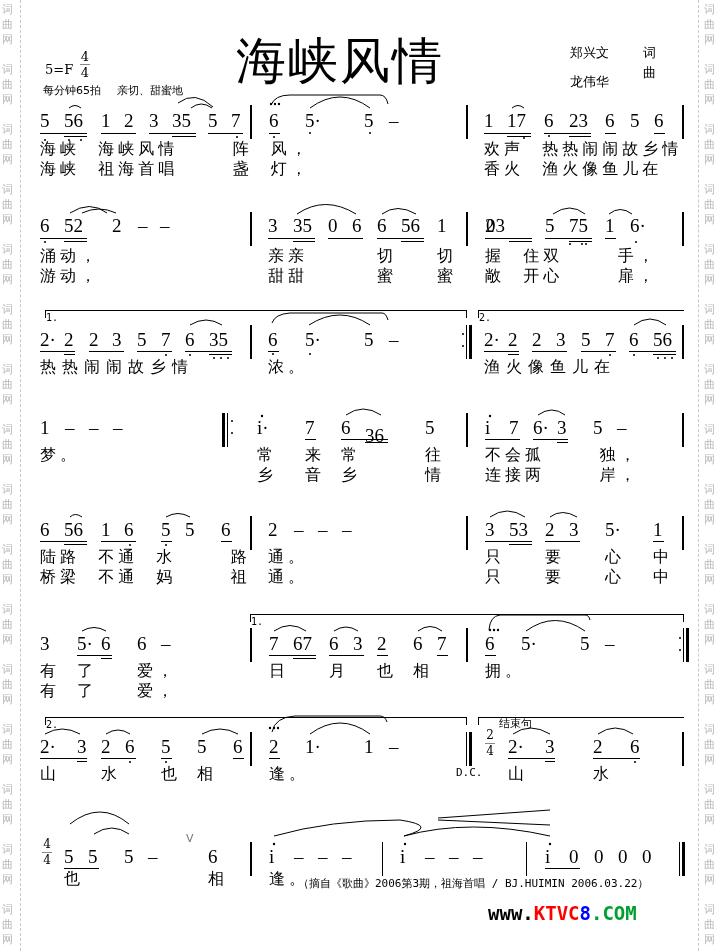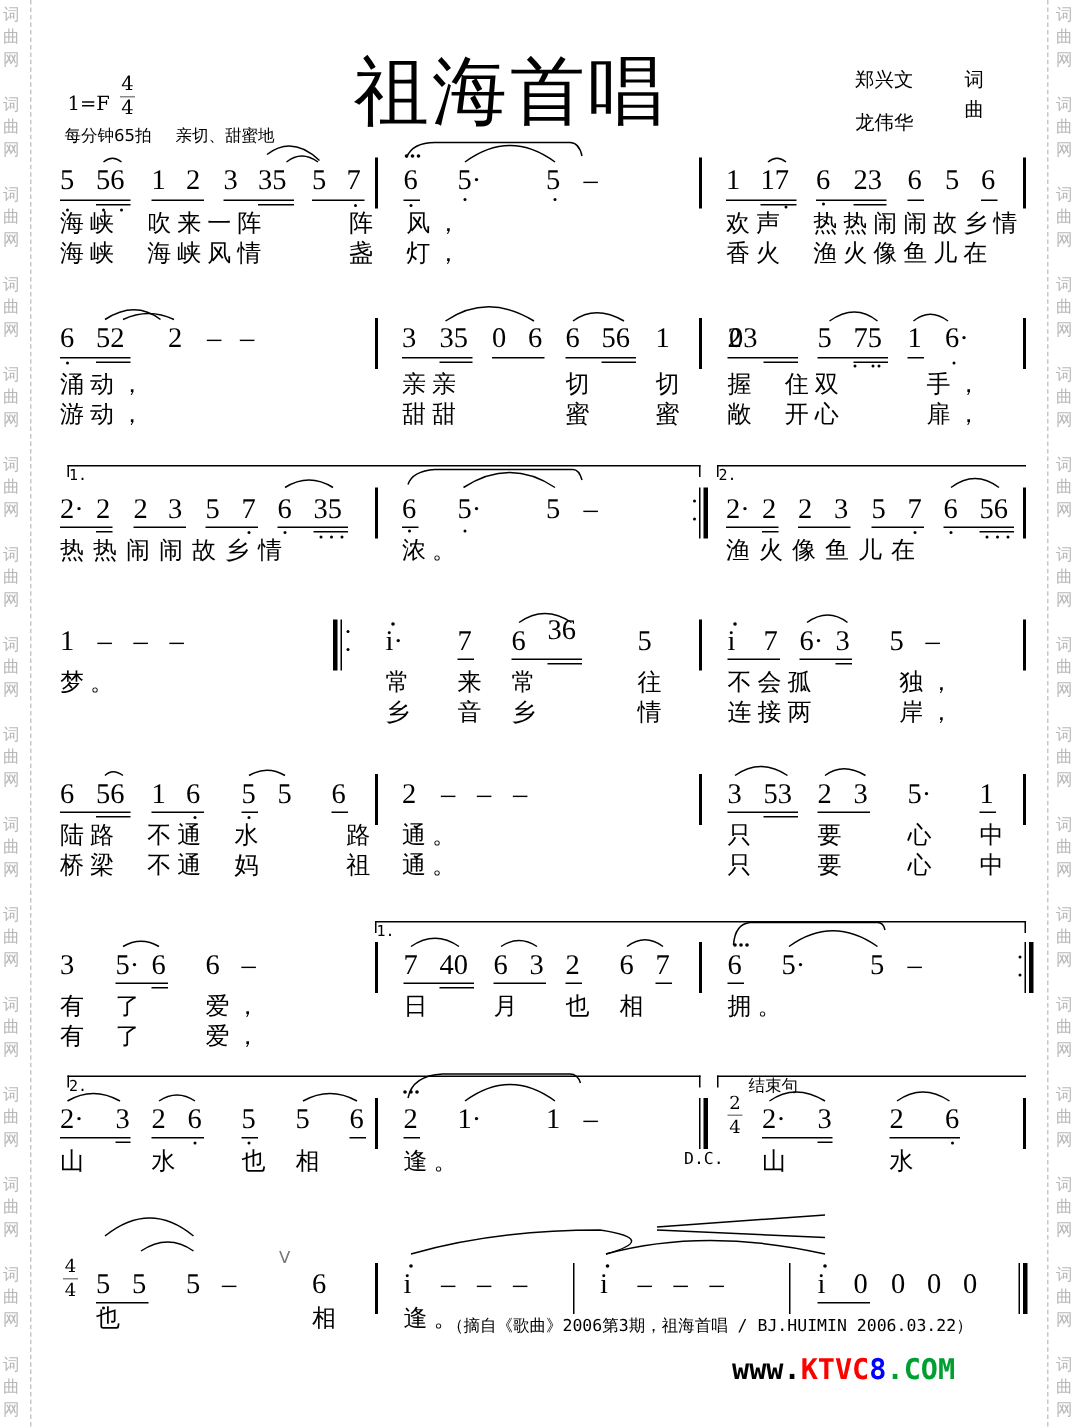--- a/index.html
+++ b/index.html
@@ -127,27 +127,27 @@
     <span class="wm" style="top: 797px;">曲</span>
     <span class="wm" style="top: 812px;">网</span>
     <span class="wm" style="top: 842px;">词</span>
     <span class="wm" style="top: 857px;">曲</span>
     <span class="wm" style="top: 872px;">网</span>
     <span class="wm" style="top: 902px;">词</span>
     <span class="wm" style="top: 917px;">曲</span>
     <span class="wm" style="top: 932px;">网</span>
   </div>
 
-<div class="title">祖海首唱</div>
+<div class="title">海峡风情</div>
 <div class="credit" style="left:570px;top:44px;">郑兴文</div>
 <div class="credit" style="left:643px;top:44px;">词</div>
 <div class="credit" style="left:570px;top:73px;">龙伟华</div>
 <div class="credit" style="left:643px;top:64px;">曲</div>
 
-<div class="key">1=F</div>
+<div class="key">5=F</div>
 <div class="ts" style="left:80px;top:50px;">
   <span>4</span>
   <span class="line"></span>
   <span>4</span>
 </div>
 <div class="tempo"><span>每分钟65拍</span><span style="display:inline-block;width:16px"></span><span>亲切、甜蜜地</span></div>
 
 <div>
   <span class="n" style="left:40px;top:111px">5</span>
   <span class="n" style="left:64px;top:111px">56</span>
@@ -179,22 +179,22 @@
   <div class="ul" style="left:172px;top:136px;width:24px"></div>
   <div class="ul" style="left:208px;top:133px;width:35px"></div>
   <div class="ul" style="left:269px;top:133px;width:11px"></div>
   <div class="ul" style="left:484px;top:133px;width:47px"></div>
   <div class="ul" style="left:507px;top:136px;width:24px"></div>
   <div class="ul" style="left:544px;top:133px;width:47px"></div>
   <div class="ul" style="left:569px;top:136px;width:22px"></div>
   <div class="ul" style="left:605px;top:133px;width:11px"></div>
   <div class="ul" style="left:654px;top:133px;width:11px"></div>
 
-  <div class="ly" style="left:40px;top:140px">海峡  吹来一阵      阵  风，</div>
-  <div class="ly" style="left:40px;top:160px">海峡  海峡风情      盏  灯，</div>
+  <div class="ly" style="left:40px;top:140px">海峡  海峡风情      阵  风，</div>
+  <div class="ly" style="left:40px;top:160px">海峡  祖海首唱      盏  灯，</div>
   <div class="ly" style="left:484px;top:140px">欢声  热热闹闹故乡情</div>
   <div class="ly" style="left:484px;top:160px">香火  渔火像鱼儿在</div>
 </div>
 
 <div>
   <span class="n" style="left:40px;top:216px">6</span>
   <span class="n" style="left:64px;top:216px">52</span>
   <span class="n" style="left:112px;top:216px">2</span>
   <span class="n" style="left:138px;top:216px">–</span>
   <span class="n" style="left:160px;top:216px">–</span>
@@ -296,21 +296,21 @@
   <span class="n" style="left:65px;top:418px">–</span>
   <span class="n" style="left:89px;top:418px">–</span>
   <span class="n" style="left:113px;top:418px">–</span>
   <div class="bar" style="left:222px;top:413px;width:3px"></div>
   <div class="bar" style="left:227px;top:413px;width:1px"></div>
   <div class="dot" style="left:231px;top:420px"></div>
   <div class="dot" style="left:231px;top:432px"></div>
   <span class="n" style="left:257px;top:418px">i·</span>
   <span class="n" style="left:305px;top:418px">7</span>
   <span class="n" style="left:341px;top:418px">6</span>
-  <span class="n" style="left:365px;top:411px">36</span>
+  <span class="n" style="left:365px;top:426px">36</span>
   <span class="n" style="left:425px;top:418px">5</span>
   <div class="bar" style="left:466px;top:413px"></div>
   <span class="n" style="left:485px;top:418px">i</span>
   <span class="n" style="left:509px;top:418px">7</span>
   <span class="n" style="left:533px;top:418px">6·</span>
   <span class="n" style="left:557px;top:418px">3</span>
   <span class="n" style="left:593px;top:418px">5</span>
   <span class="n" style="left:617px;top:418px">–</span>
   <div class="bar" style="left:682px;top:413px"></div>
   <div class="ul" style="left:305px;top:439px;width:11px"></div>
@@ -381,21 +381,21 @@
   <div class="volta-v" style="left:250px;top:614px"></div>
   <div class="volta-v" style="left:683px;top:614px"></div>
   <span class="vnum" style="left:251px;top:616px">1.</span>
   <span class="n" style="left:40px;top:634px">3</span>
   <span class="n" style="left:77px;top:634px">5·</span>
   <span class="n" style="left:101px;top:634px">6</span>
   <span class="n" style="left:137px;top:634px">6</span>
   <span class="n" style="left:161px;top:634px">–</span>
   <div class="bar" style="left:250px;top:628px"></div>
   <span class="n" style="left:269px;top:634px">7</span>
-  <span class="n" style="left:293px;top:634px">40</span>
+  <span class="n" style="left:293px;top:634px">67</span>
   <span class="n" style="left:329px;top:634px">6</span>
   <span class="n" style="left:353px;top:634px">3</span>
   <span class="n" style="left:377px;top:634px">2</span>
   <span class="n" style="left:413px;top:634px">6</span>
   <span class="n" style="left:437px;top:634px">7</span>
   <div class="bar" style="left:466px;top:628px"></div>
   <span class="n" style="left:485px;top:634px">6</span>
   <span class="n" style="left:521px;top:634px">5·</span>
   <span class="n" style="left:580px;top:634px">5</span>
   <span class="n" style="left:605px;top:634px">–</span>

